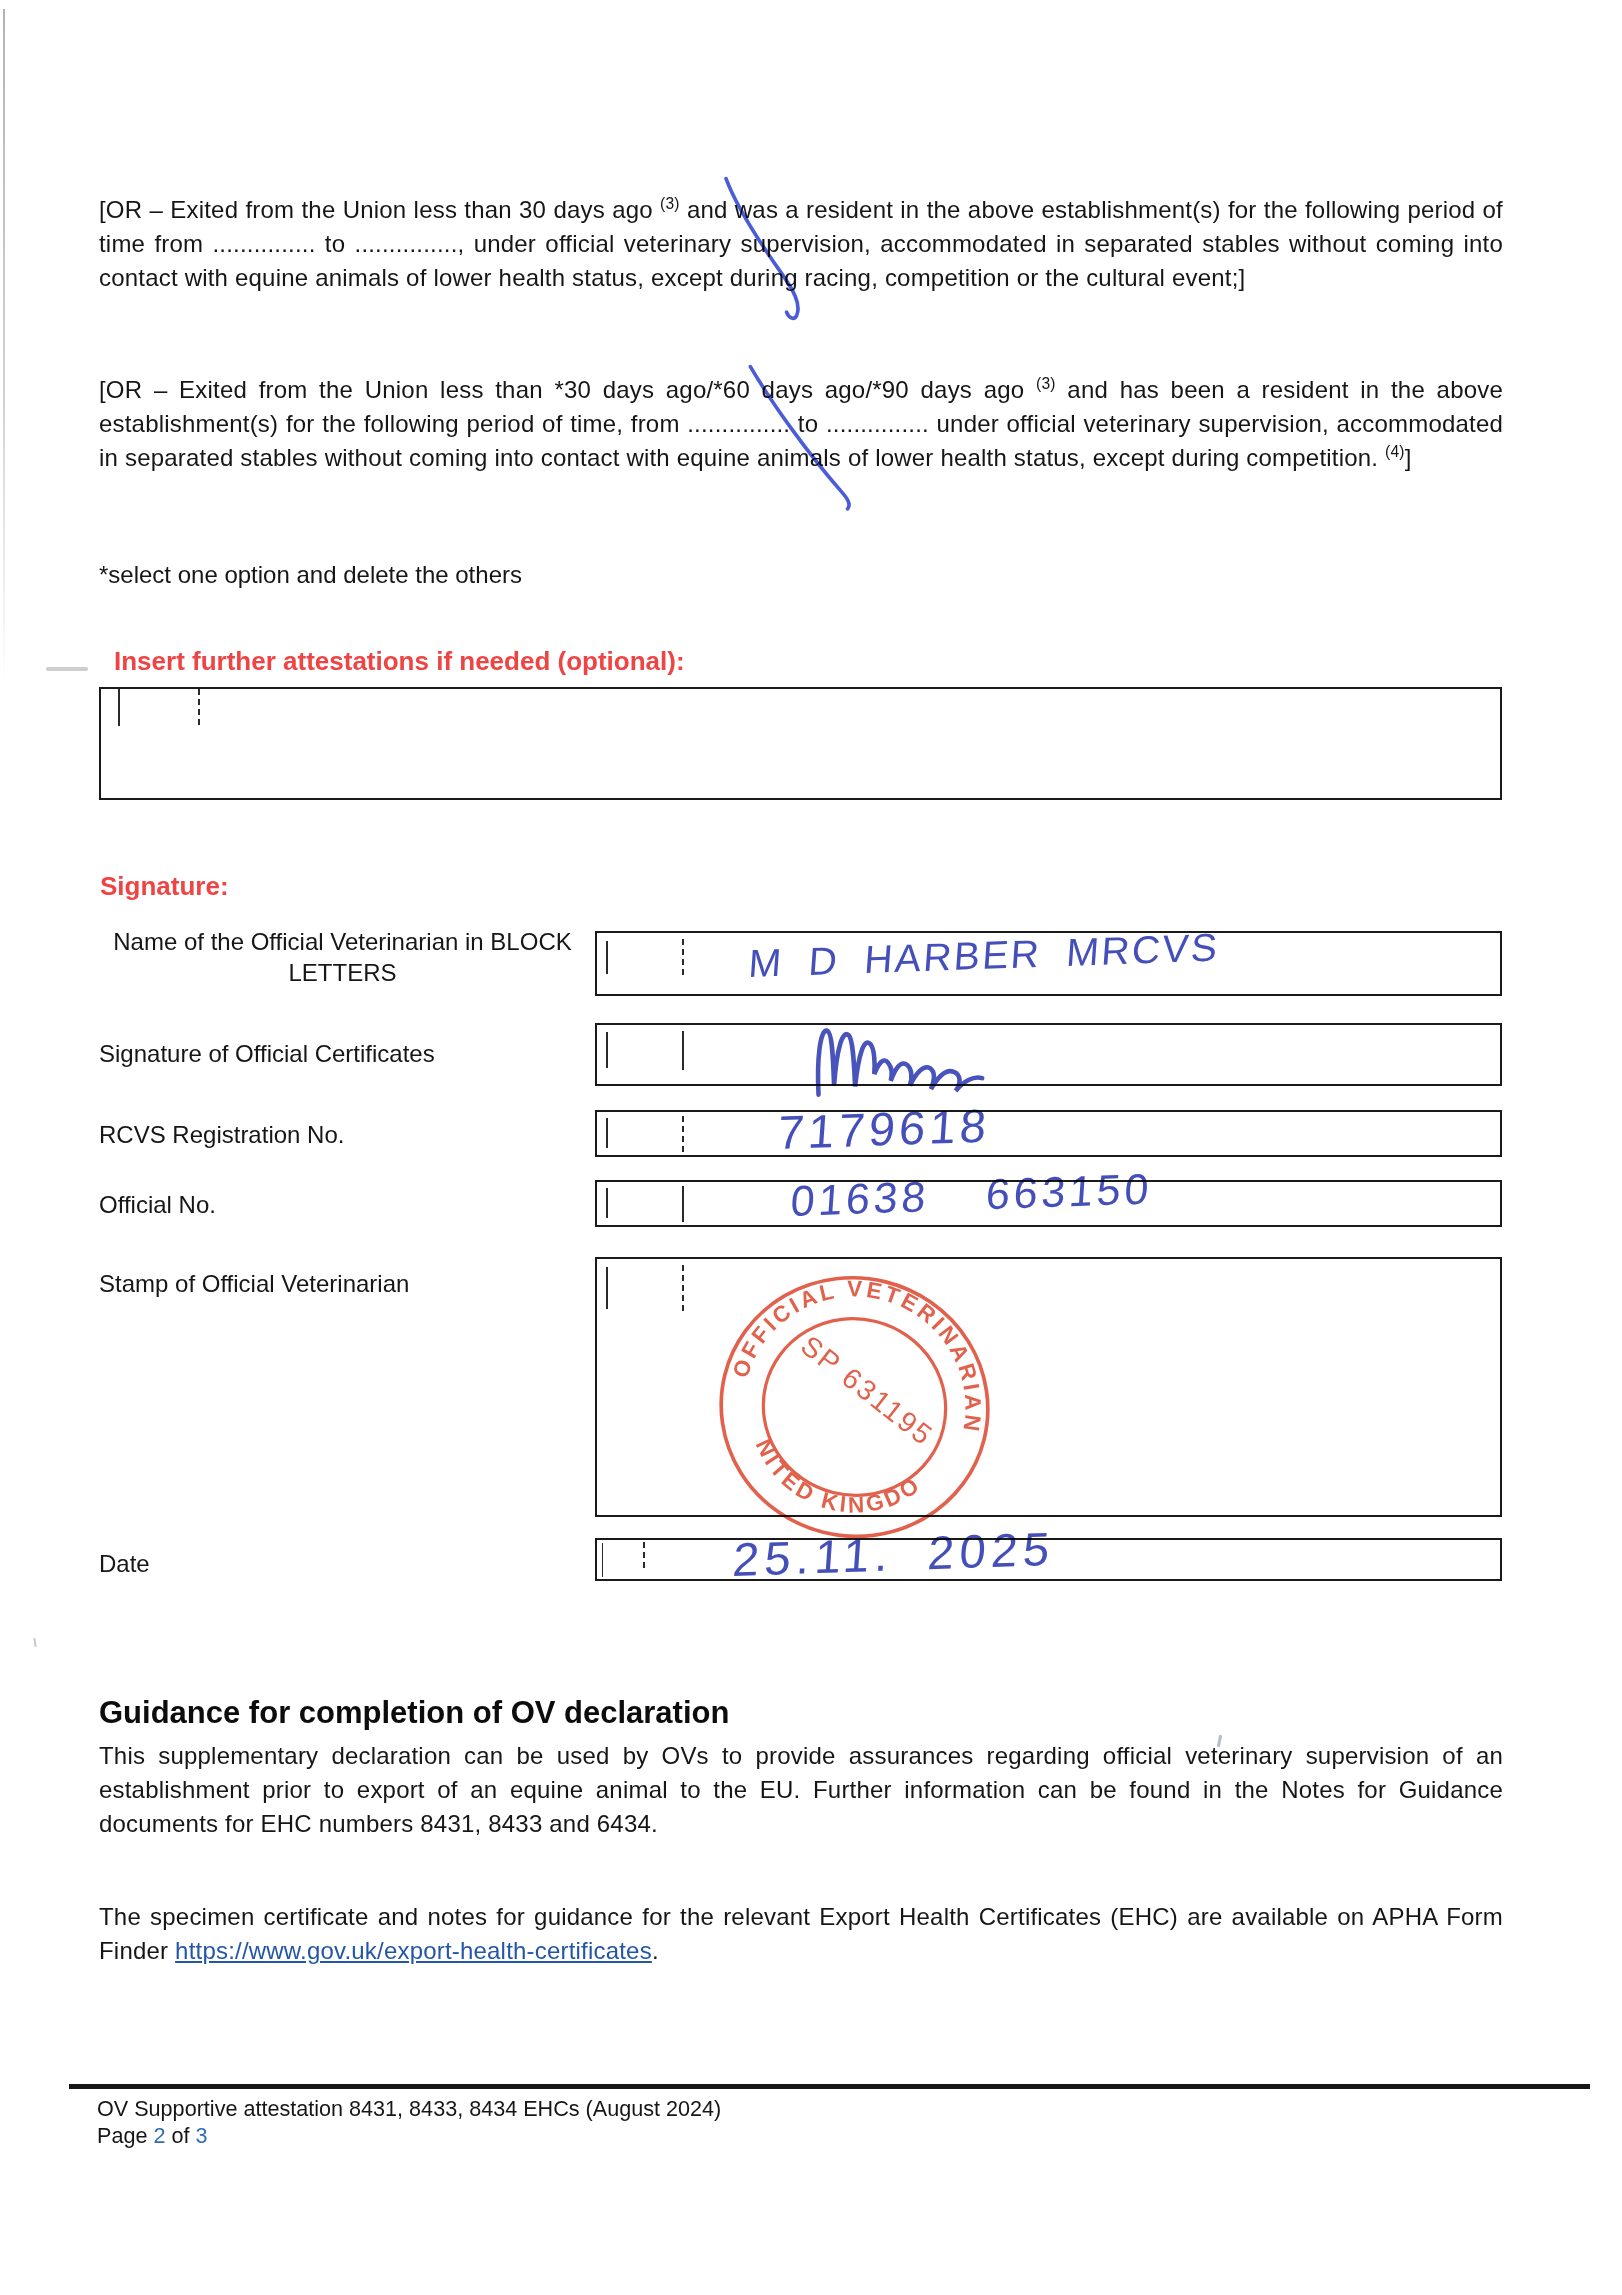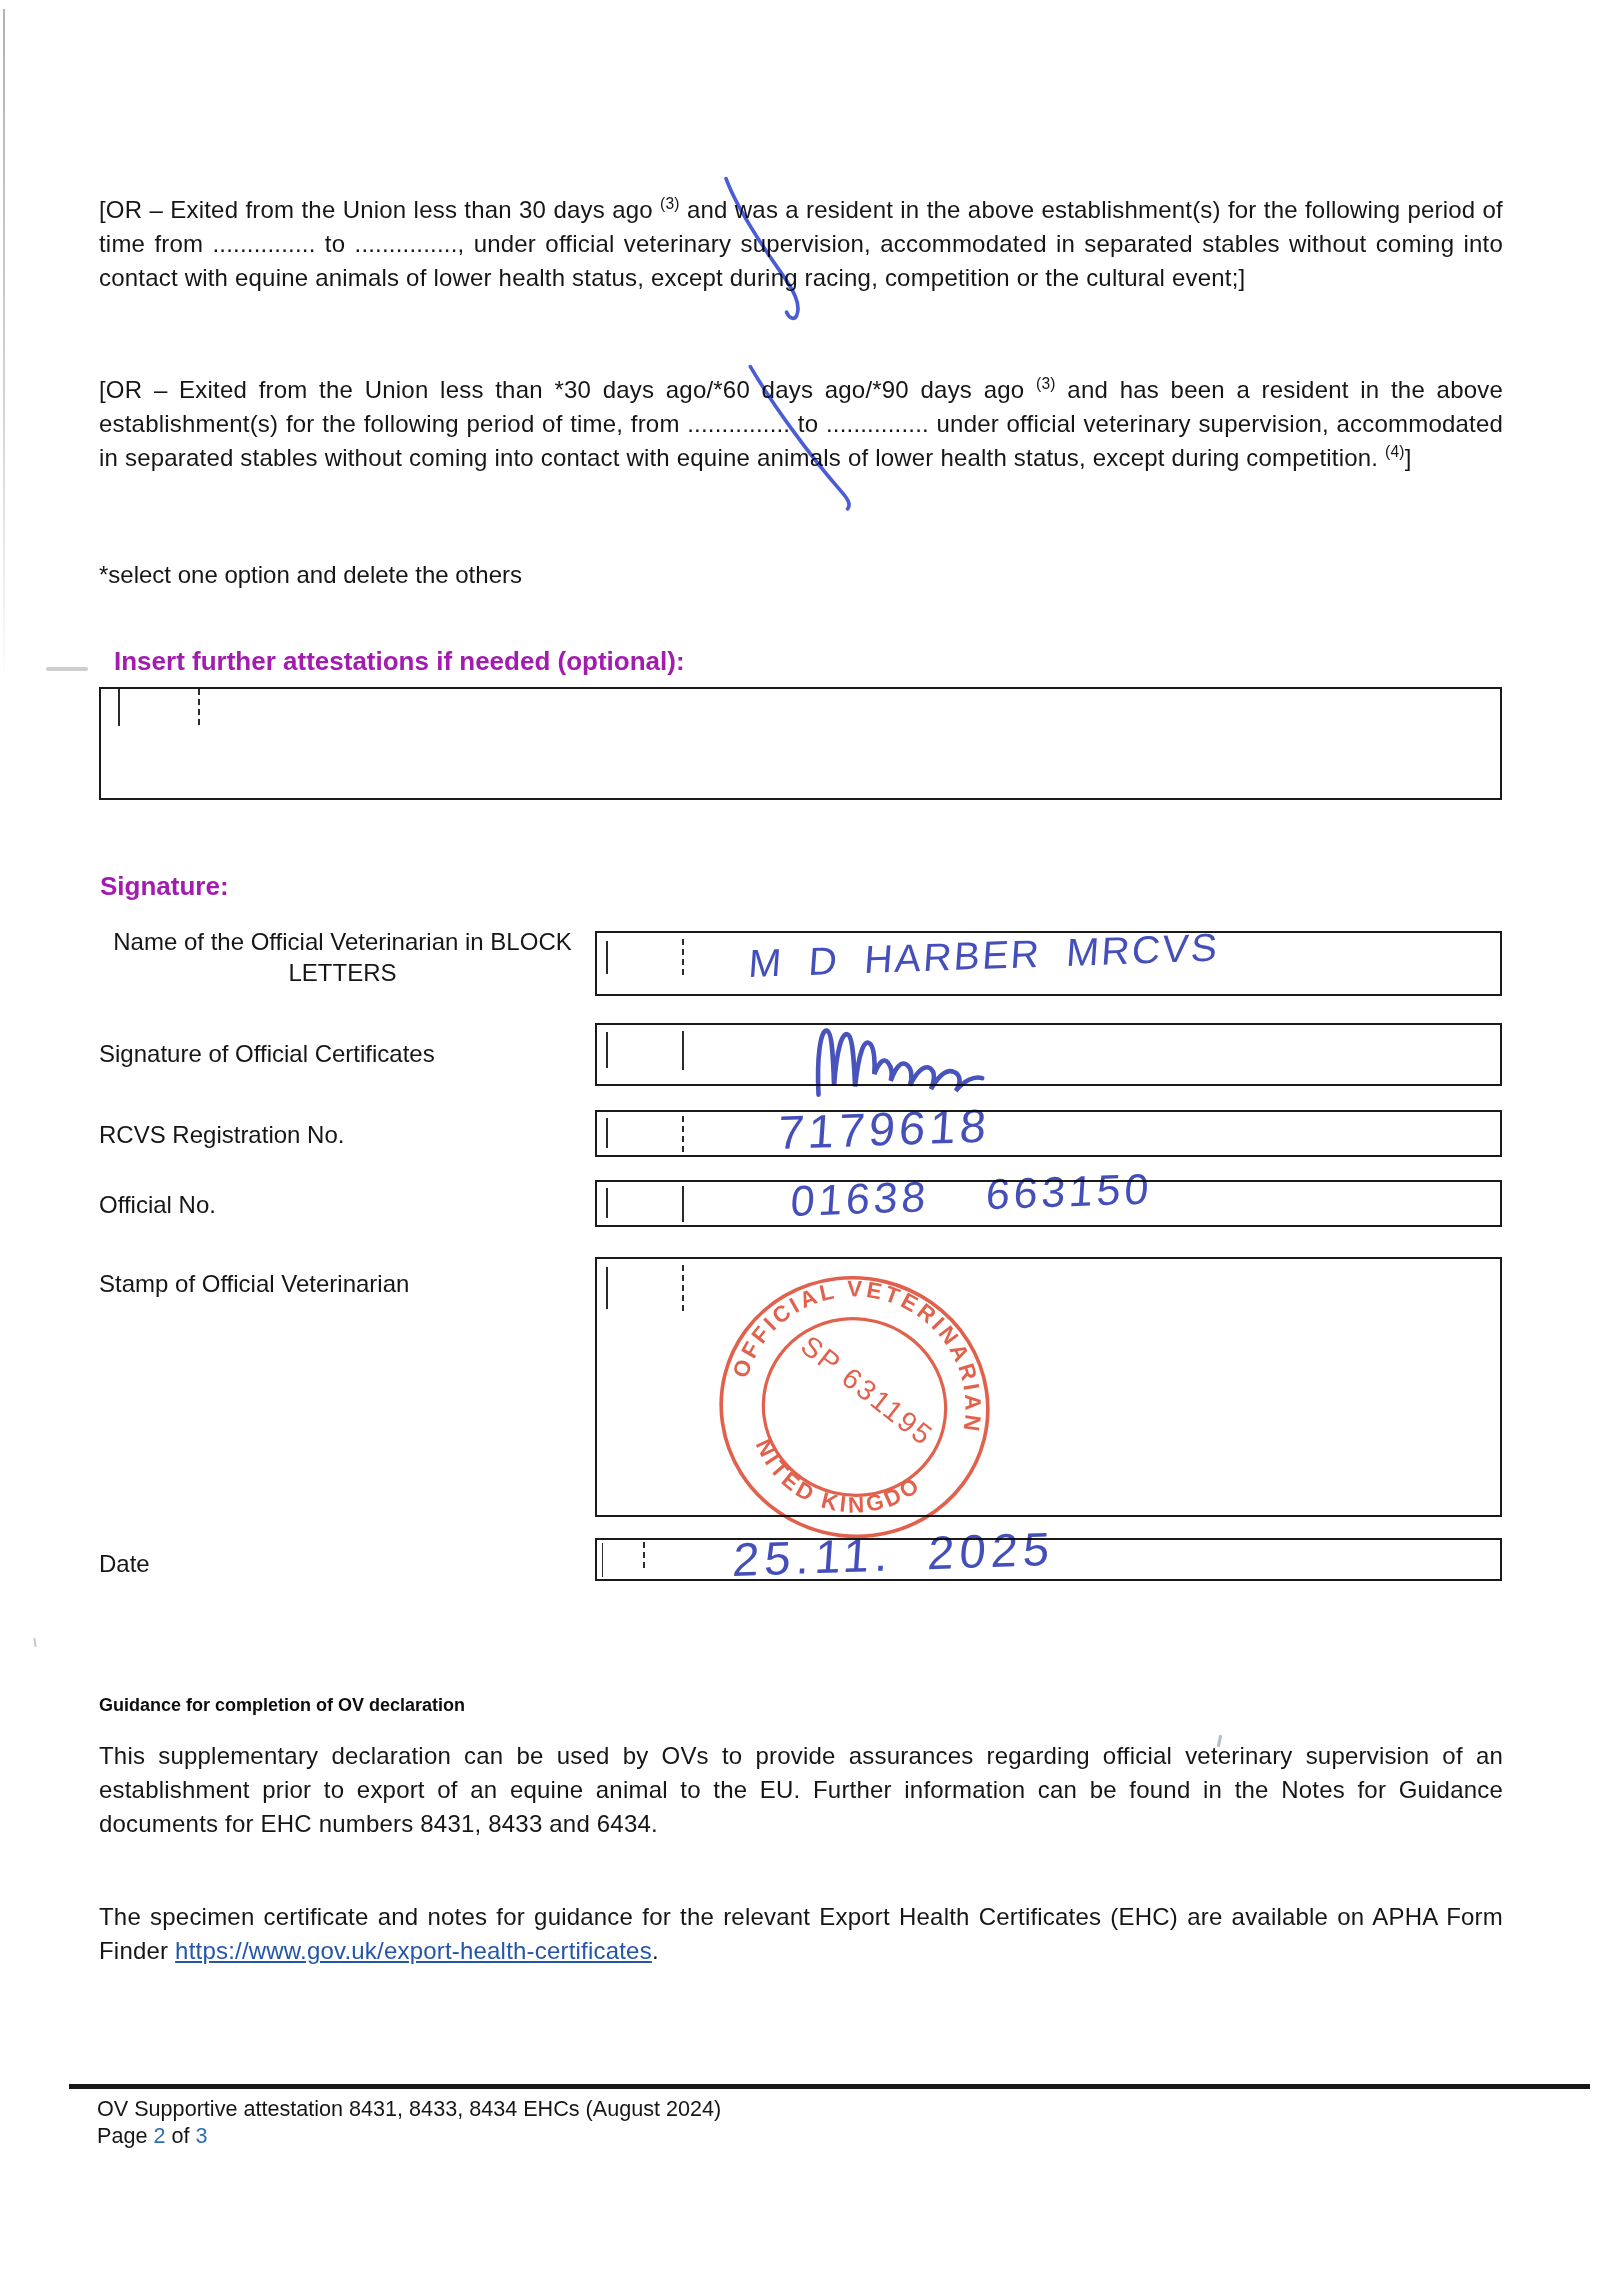--- a/index.html
+++ b/index.html
@@ -3,22 +3,22 @@
 <meta charset="utf-8">
 <style>
   html,body { margin:0; padding:0; background:#ffffff; }
   .page {
     position:relative; width:1622px; height:2295px; background:#ffffff;
     font-family:"Liberation Sans", sans-serif; color:#141414; overflow:hidden;
   }
   .abs { position:absolute; }
   .para { text-align:justify; font-size:24px; line-height:34px; color:#161616; letter-spacing:0.2px; }
   .note { font-size:24px; color:#161616; }
-  .h { font-weight:bold; font-size:26px; color:#a21caf; }
-  .h2 { font-weight:bold; font-size:18px; color:#0c0c0c; }
+  .h { font-weight:bold; font-size:26px; color:#ef4444; }
+  .h2 { font-weight:bold; font-size:31px; color:#0c0c0c; }
   .label { font-size:24px; line-height:31px; color:#161616; }
   .sup { font-size:15.6px; vertical-align:super; line-height:0; }
   .box { position:absolute; border:2.3px solid #1a1a1a; box-sizing:border-box; background:transparent; }
   .tick { position:absolute; width:1.8px; background:#2a2a2a; }
   .tick.dashed { background:repeating-linear-gradient(#2a2a2a 0 6.4px, transparent 6.4px 10px); }
   .hw { position:absolute; color:#3440b4; white-space:nowrap; transform:skewX(-6deg) rotate(-2deg); transform-origin:left bottom; opacity:0.92; }
   .ink { mix-blend-mode:multiply; }
   a.link { color:#2456a8; text-decoration:underline; }
   .pagenum { color:#2e6fb3; }
   .footer-text { font-size:21.6px; line-height:27px; color:#161616; }

